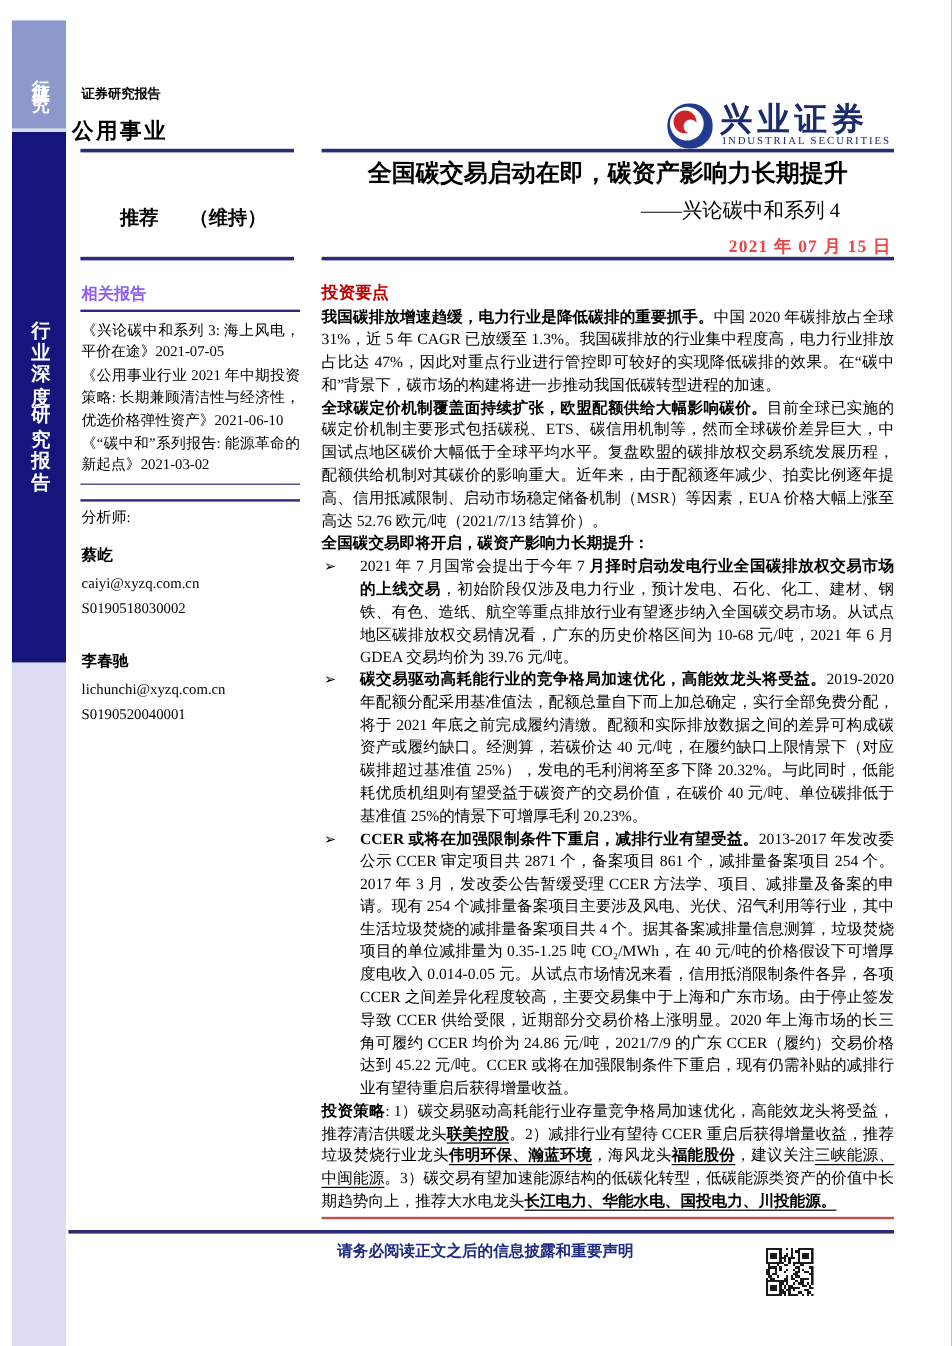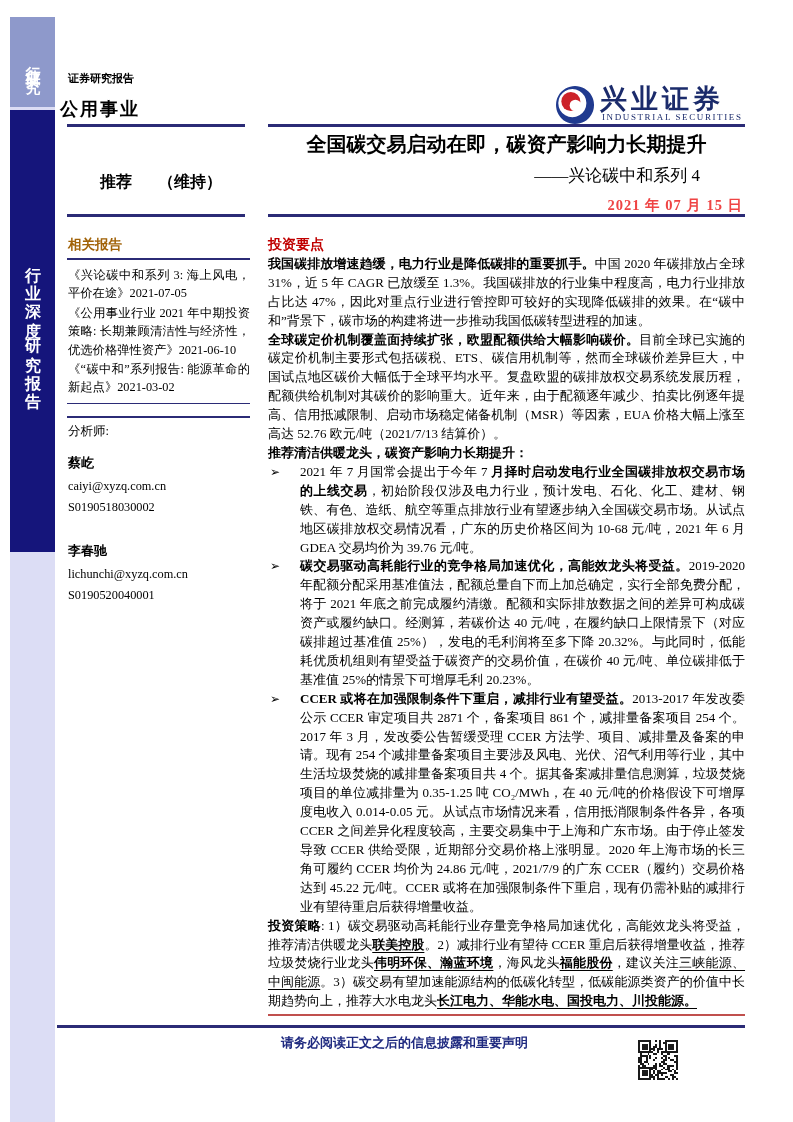--- a/index.html
+++ b/index.html
@@ -39,21 +39,21 @@
   .hdr-rating .stat{margin-left:26px;text-align:right;}
   .logo{position:absolute; left:556px; top:84px; width:190px; height:40px;}
   .logo-icon{position:absolute; left:0; top:2px;}
   .logo-cn{position:absolute; left:44px; top:-3px; font-size:27px; font-weight:700; color:#1b2b6b; letter-spacing:4px; white-space:nowrap;}
   .logo-en{position:absolute; left:46px; top:28px; font-size:9px; color:#1b2b6b; letter-spacing:1.6px; white-space:nowrap;}
   .doc-title{position:absolute; left:268px; top:131px; width:477px; text-align:center; font-size:20px; font-weight:700; white-space:nowrap;}
   .doc-subtitle{position:absolute; left:268px; top:164px; width:432px; text-align:right; font-size:17px; font-weight:400;}
   .doc-date{position:absolute; left:268px; top:196px; width:475px; text-align:right; font-size:14.5px; font-weight:700; color:#ef4444; letter-spacing:1px;}
   
   .rail{position:absolute; left:68px; top:236px; width:182px; font-size:12.3px;}
-  .rail-title{color:#a16207; font-weight:700; font-size:13.5px;}
+  .rail-title{color:#8b5cf6; font-weight:700; font-size:13.5px;}
   .rail-rule{height:2px; background:#2b2b76; margin:4px 0 6px -1px;}
   .rail-report{margin:0 0 1px 0; text-align:justify; line-height:18.4px;}
   .rail-thin{height:1.5px; background:#2b2b76; margin:6px 0 0 -1px;}
   .rail-thin2{height:1.5px; background:#2b2b76; margin:12px 0 5px -1px;}
   .rail-analyst-label{margin:0 0 4px 0; font-size:12.5px;}
   .an-name{font-weight:700; font-size:13px; margin:14px 0 6px 0;}
   .an-line{margin:0 0 4px 0; line-height:17px;}
   
   .bodycol{position:absolute; left:268px; top:236px; width:477px; font-size:13px; line-height:18.9px;}
   .sum-title{color:#c00000; font-weight:700; font-size:14px; margin:0 0 3px 0;}
@@ -124,21 +124,21 @@
     <p class="an-line">S0190518030002</p>
     <p class="an-name" style="margin-top:26px;">李春驰</p>
     <p class="an-line">lichunchi@xyzq.com.cn</p>
     <p class="an-line">S0190520040001</p>
   </div>
 
   <div class="bodycol">
     <p class="sum-title">投资要点</p>
     <p><span class="sg-b">我国碳排放增速趋缓，电力行业是降低碳排的重要抓手。</span><span class="sg-n">中国 2020 年碳排放占全球 31%，近 5 年 CAGR 已放缓至 1.3%。我国碳排放的行业集中程度高，电力行业排放占比达 47%，因此对重点行业进行管控即可较好的实现降低碳排的效果。在“碳中和”背景下，碳市场的构建将进一步推动我国低碳转型进程的加速。</span></p>
     <p><span class="sg-b">全球碳定价机制覆盖面持续扩张，欧盟配额供给大幅影响碳价。</span><span class="sg-n">目前全球已实施的碳定价机制主要形式包括碳税、ETS、碳信用机制等，然而全球碳价差异巨大，中国试点地区碳价大幅低于全球平均水平。复盘欧盟的碳排放权交易系统发展历程，配额供给机制对其碳价的影响重大。近年来，由于配额逐年减少、拍卖比例逐年提高、信用抵减限制、启动市场稳定储备机制（MSR）等因素，EUA 价格大幅上涨至高达 52.76 欧元/吨（2021/7/13 结算价）。</span></p>
-    <p class="sec-head">推荐清洁供暖龙头，碳资产影响力长期提升：</p>
+    <p class="sec-head">全国碳交易即将开启，碳资产影响力长期提升：</p>
     <ul class="bullets">
       <li>
         <span class="b-marker">➢</span>
         <span class="b-text"><span class="sg-n">2021 年 7 月国常会提出于今年 7 </span><span class="sg-b">月择时启动发电行业全国碳排放权交易市场的上线交易</span><span class="sg-n">，初始阶段仅涉及电力行业，预计发电、石化、化工、建材、钢铁、有色、造纸、航空等重点排放行业有望逐步纳入全国碳交易市场。从试点地区碳排放权交易情况看，广东的历史价格区间为 10-68 元/吨，2021 年 6 月 GDEA 交易均价为 39.76 元/吨。</span></span>
       </li>
       <li>
         <span class="b-marker">➢</span>
         <span class="b-text"><span class="sg-b">碳交易驱动高耗能行业的竞争格局加速优化，高能效龙头将受益。</span><span class="sg-n">2019-2020 年配额分配采用基准值法，配额总量自下而上加总确定，实行全部免费分配，将于 2021 年底之前完成履约清缴。配额和实际排放数据之间的差异可构成碳资产或履约缺口。经测算，若碳价达 40 元/吨，在履约缺口上限情景下（对应碳排超过基准值 25%），发电的毛利润将至多下降 20.32%。与此同时，低能耗优质机组则有望受益于碳资产的交易价值，在碳价 40 元/吨、单位碳排低于基准值 25%的情景下可增厚毛利 20.23%。</span></span>
       </li>
       <li>

